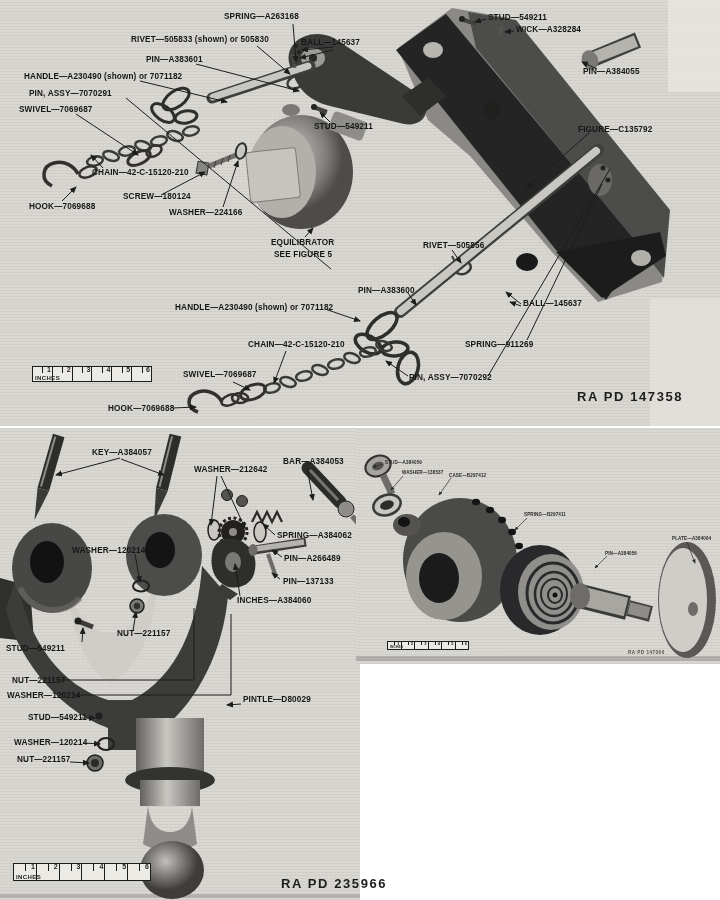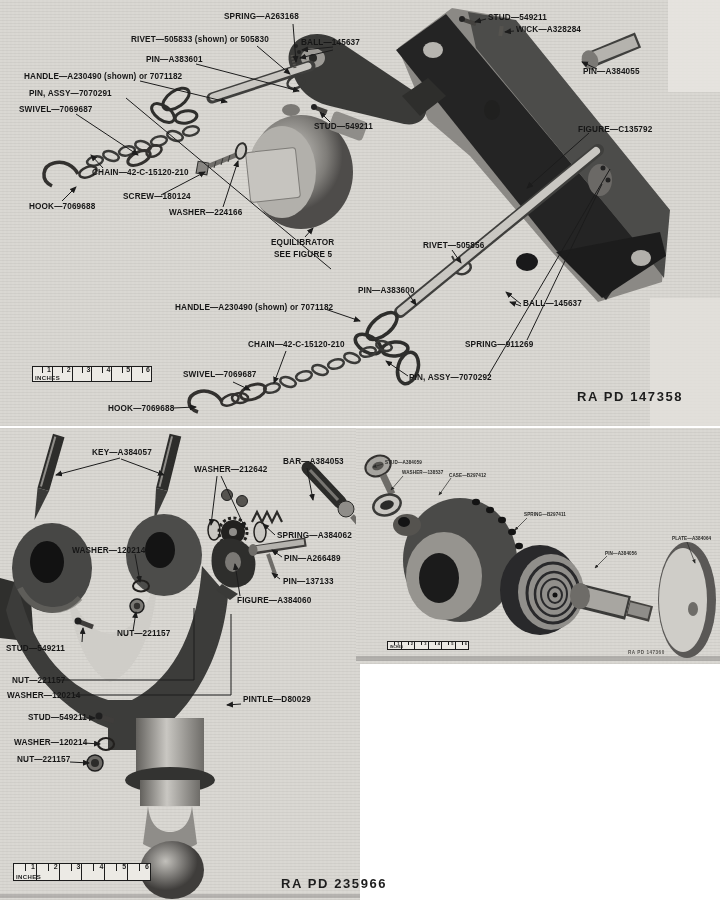--- a/index.html
+++ b/index.html
@@ -356,21 +356,21 @@
         <line x1="241" y1="276" x2="227" y2="277" marker-end="url(#a2)"></line>
       </g>
     </svg>
 
     <span class="lbl" style="left:92px;top:21px">KEY—A384057</span>
     <span class="lbl" style="left:194px;top:38px">WASHER—212642</span>
     <span class="lbl" style="left:283px;top:30px">BAR—A384053</span>
     <span class="lbl" style="left:277px;top:104px">SPRING—A384062</span>
     <span class="lbl" style="left:284px;top:127px">PIN—A266489</span>
     <span class="lbl" style="left:283px;top:150px">PIN—137133</span>
-    <span class="lbl" style="left:237px;top:169px">FIGURE—A384060</span>
+    <span class="lbl" style="left:237px;top:169px">INCHES—A384060</span>
     <span class="lbl" style="left:72px;top:119px">WASHER—120214</span>
     <span class="lbl" style="left:117px;top:202px">NUT—221157</span>
     <span class="lbl" style="left:6px;top:217px">STUD—549211</span>
     <span class="lbl" style="left:12px;top:249px">NUT—221157</span>
     <span class="lbl" style="left:7px;top:264px">WASHER—120214</span>
     <span class="lbl" style="left:28px;top:286px">STUD—549211</span>
     <span class="lbl" style="left:14px;top:311px">WASHER—120214</span>
     <span class="lbl" style="left:17px;top:328px">NUT—221157</span>
     <span class="lbl" style="left:243px;top:268px">PINTLE—D80029</span>
 

